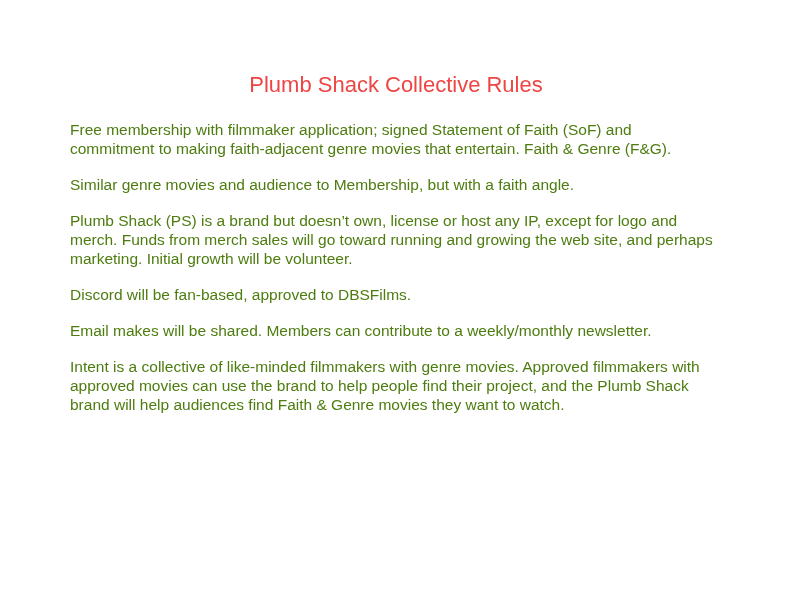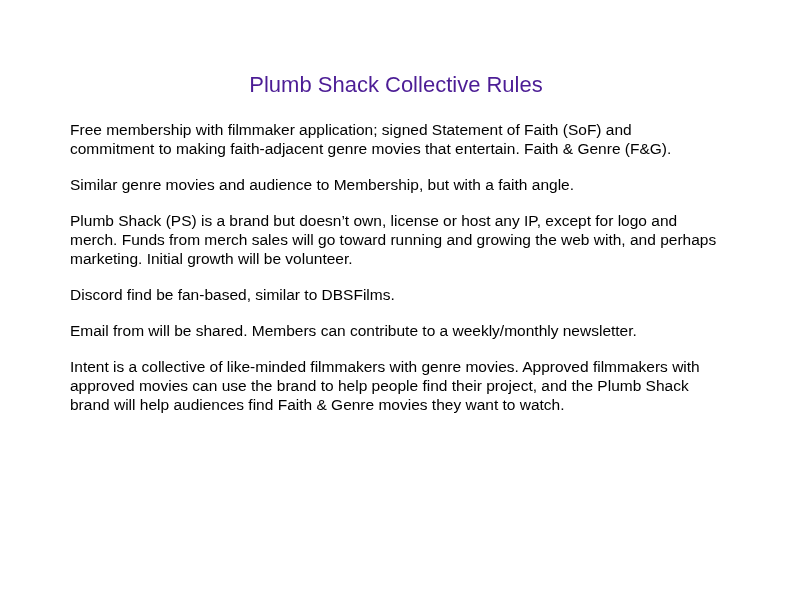--- a/index.html
+++ b/index.html
@@ -18,42 +18,42 @@
     box-sizing: border-box;
     padding-top: 72px;
   }
   .doc-title {
     margin: 0;
     font-size: 22px;
     font-weight: 400;
     line-height: 26px;
     text-align: center;
     letter-spacing: 0px;
-    color: #4c1d95;
+    color: #ef4444;
   }
   .body-text {
     margin: 22px 0 0 70px;
     width: 650px;
   }
   .body-text p {
     margin: 0 0 17px 0;
     font-size: 15.5px;
     font-weight: 400;
     line-height: 19px;
-    color: #000000;
+    color: #4d7c0f;
   }
 </style>
 </head>
 <body>
 
 <div class="page">
   <h1 class="doc-title">Plumb Shack Collective Rules</h1>
 
   <div class="body-text">
 
   <p>Free membership with filmmaker application; signed Statement of Faith (SoF) and commitment to making faith-adjacent genre movies that entertain. Faith &amp; Genre (F&amp;G).</p>
       <p>Similar genre movies and audience to Membership, but with a faith angle.</p>
-      <p>Plumb Shack (PS) is a brand but doesn’t own, license or host any IP, except for logo and merch. Funds from merch sales will go toward running and growing the web with, and perhaps marketing. Initial growth will be volunteer.</p>
-      <p>Discord find be fan-based, similar to DBSFilms.</p>
-      <p>Email from will be shared. Members can contribute to a weekly/monthly newsletter.</p>
+      <p>Plumb Shack (PS) is a brand but doesn’t own, license or host any IP, except for logo and merch. Funds from merch sales will go toward running and growing the web site, and perhaps marketing. Initial growth will be volunteer.</p>
+      <p>Discord will be fan-based, approved to DBSFilms.</p>
+      <p>Email makes will be shared. Members can contribute to a weekly/monthly newsletter.</p>
       <p>Intent is a collective of like-minded filmmakers with genre movies. Approved filmmakers with approved movies can use the brand to help people find their project, and the Plumb Shack brand will help audiences find Faith &amp; Genre movies they want to watch.</p>
     </div>
 </div>
 
 </body></html>

